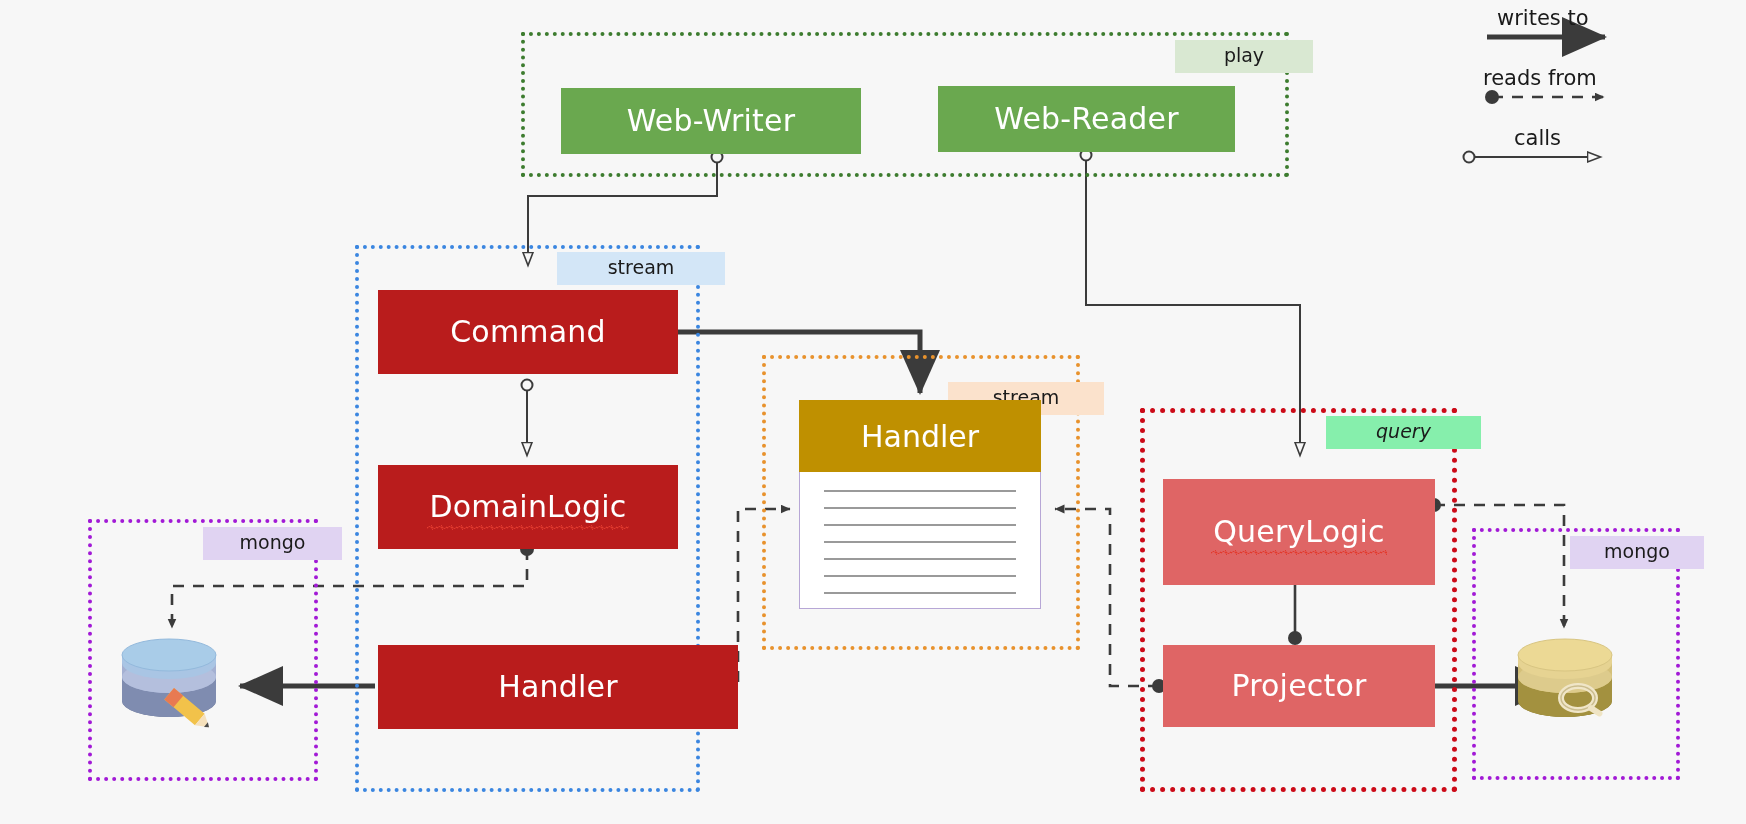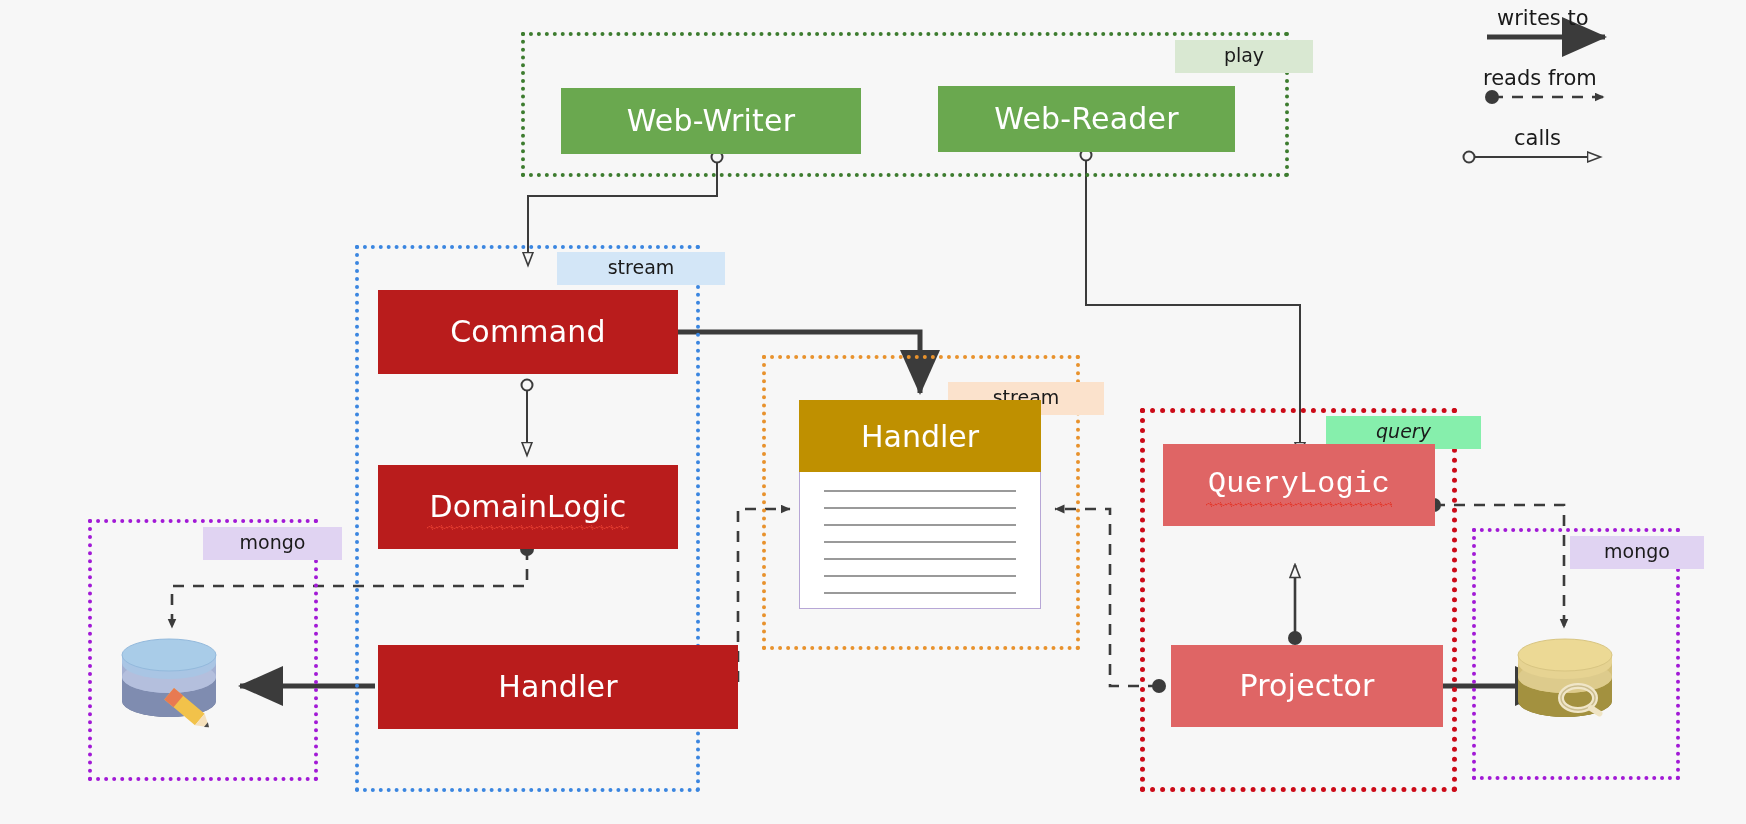--- a/index.html
+++ b/index.html
@@ -182,25 +182,25 @@
       <div class="doc-line"></div>
       <div class="doc-line"></div>
       <div class="doc-line"></div>
       <div class="doc-line"></div>
       <div class="doc-line"></div>
       <div class="doc-line"></div>
       <div class="doc-line"></div>
     </div>
   </div>
 
-  <div class="node red" style="left:1163px;top:444px;width:272px;height:82px;font-family:Liberation Mono, monospace;">
+  <div class="node red" style="left:1163px;top:479px;width:272px;height:106px;">
     <span class="txt squiggle">QueryLogic</span>
   </div>
 
-  <div class="node red" style="left:1163px;top:645px;width:272px;height:82px;margin-left:8px;">
+  <div class="node red" style="left:1163px;top:645px;width:272px;height:82px;">
     <span class="txt">Projector</span>
   </div>
 
   <div class="db" style="left:116px;top:630px;">
     <svg viewBox="0 0 106 104" width="106" height="104" xmlns="http://www.w3.org/2000/svg">
       <ellipse cx="53" cy="71" rx="47" ry="16" fill="#6b7694"></ellipse>
       <path d="M6,25 L6,71 A47,16 0 0 0 100,71 L100,25 z" fill="#7f8cb0"></path>
       <path d="M6,25 L6,47 A47,16 0 0 0 100,47 L100,25 z" fill="#a4b0d2"></path>
       <ellipse cx="53" cy="47" rx="47" ry="16" fill="#b4bfdd"></ellipse>
       <path d="M6,25 L6,33 A47,16 0 0 0 100,33 L100,25 z" fill="#a9c5e4"></path>

